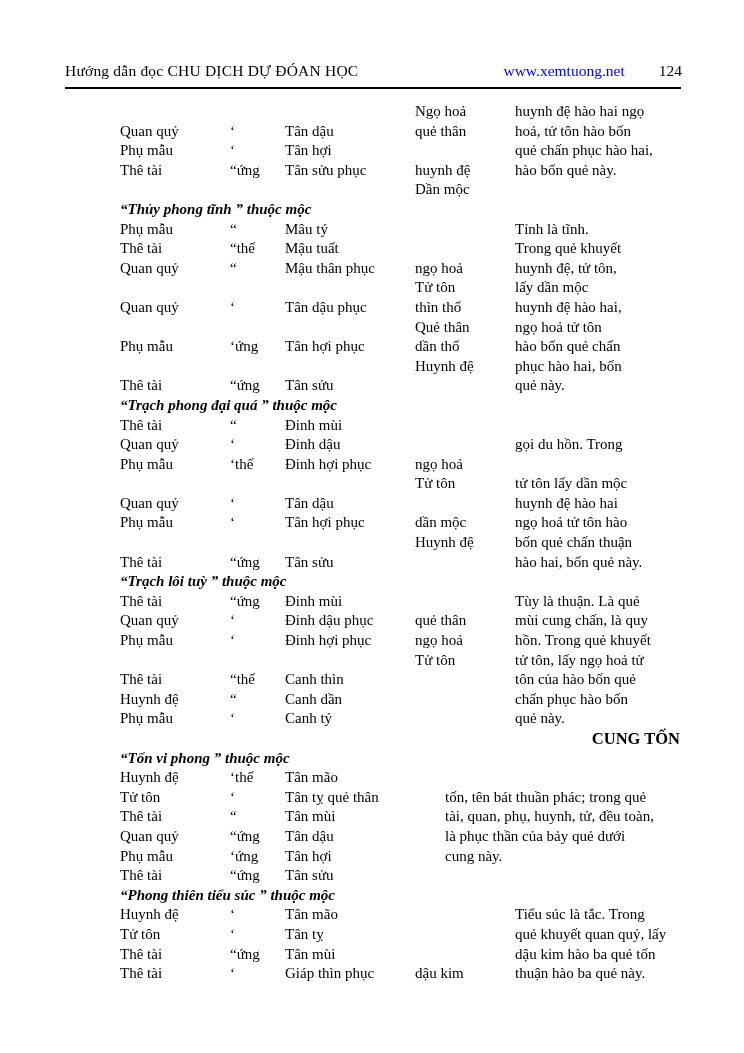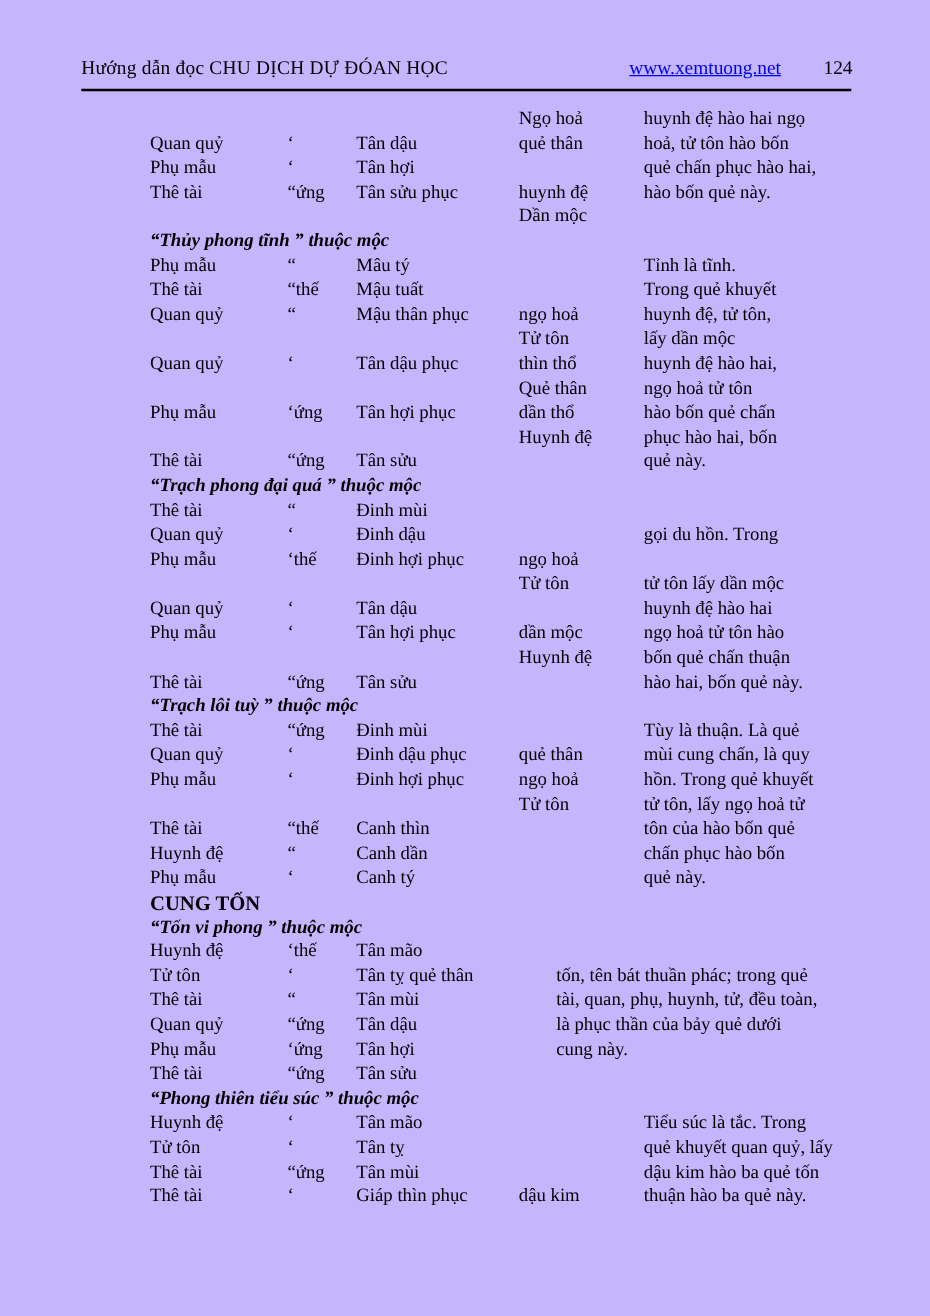--- a/index.html
+++ b/index.html
@@ -1,32 +1,32 @@
 <!DOCTYPE html>
 <html><head>
 <meta charset="utf-8">
 <style>
   html, body { margin:0; padding:0; background:#e8e8e8; }
   .page {
     position:relative;
     width:744px; height:1053px;
     margin:0 auto;
-    background:#c4b5fd;
+    background:#ffffff;
     font-family:"Liberation Serif", serif;
     color:#000;
     overflow:hidden;
   }
   .header {
     display:flex;
     align-items:baseline;
     padding:46px 62px 0 65px;
     font-size:15.5px;
   }
   .header-title { flex:1; letter-spacing:0.2px; }
-  .header-link { color:#0000ee; text-decoration:underline; margin-right:34px; cursor:pointer; }
+  .header-link { color:#0000ee; margin-right:34px; cursor:pointer;margin-top:16px; }
   .header-pagenum { }
   .header-rule { height:2px; background:#000; margin:7px 63px 0 65px; }
   .content {
     margin:13px 64px 0 120px;
     font-size:15px;
   }
   .row {
     display:grid;
     grid-template-columns:110px 55px 130px 100px 1fr;
     line-height:19.6px;
@@ -35,21 +35,21 @@
   .row-wide { grid-template-columns:110px 55px 160px 1fr; }
   .cell { overflow:visible; }
   .section-heading {
     text-align:left;
     font-weight:bold;
     font-style:italic;
     line-height:19.6px;
     white-space:nowrap;
   }
   .cung-heading {
-    text-align:left;
+    text-align:right;
     font-weight:bold;
     font-size:16.5px;
     line-height:19.6px;
     white-space:nowrap;
   }
 </style>
 </head>
 <body>
 
 <div class="page">

